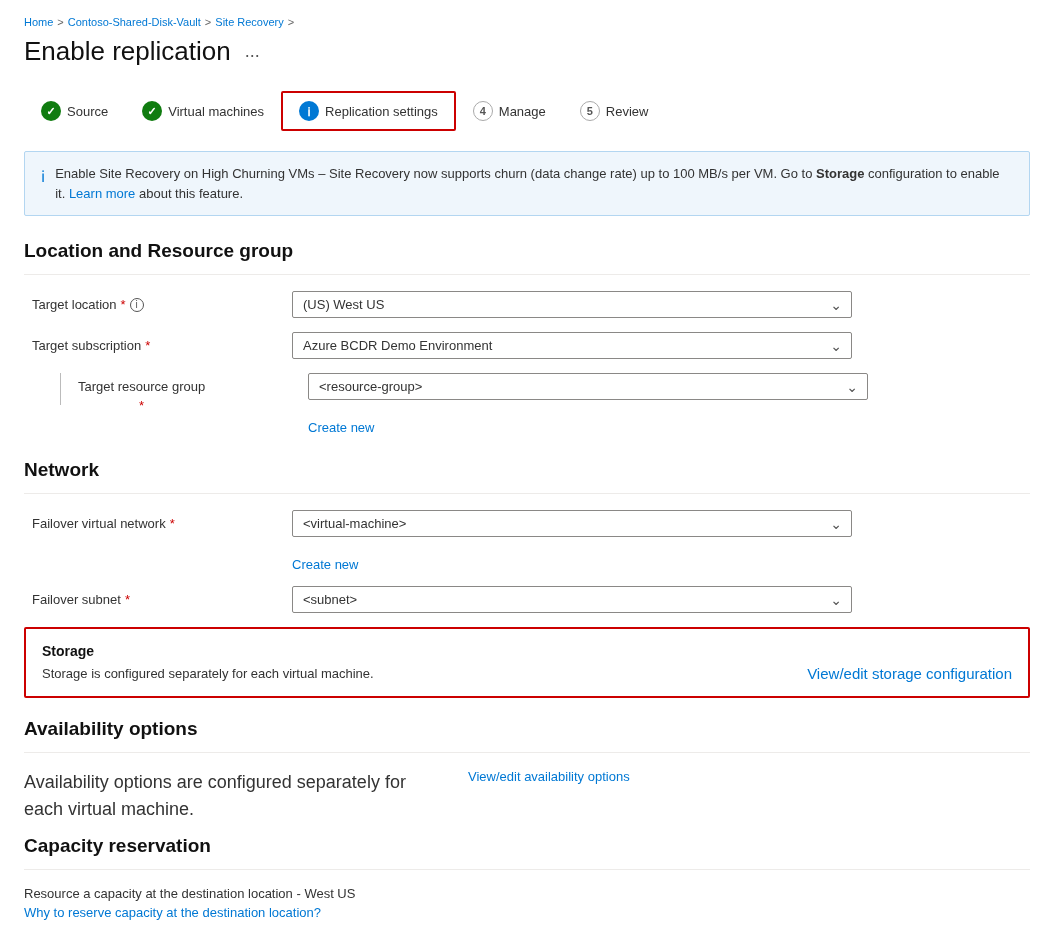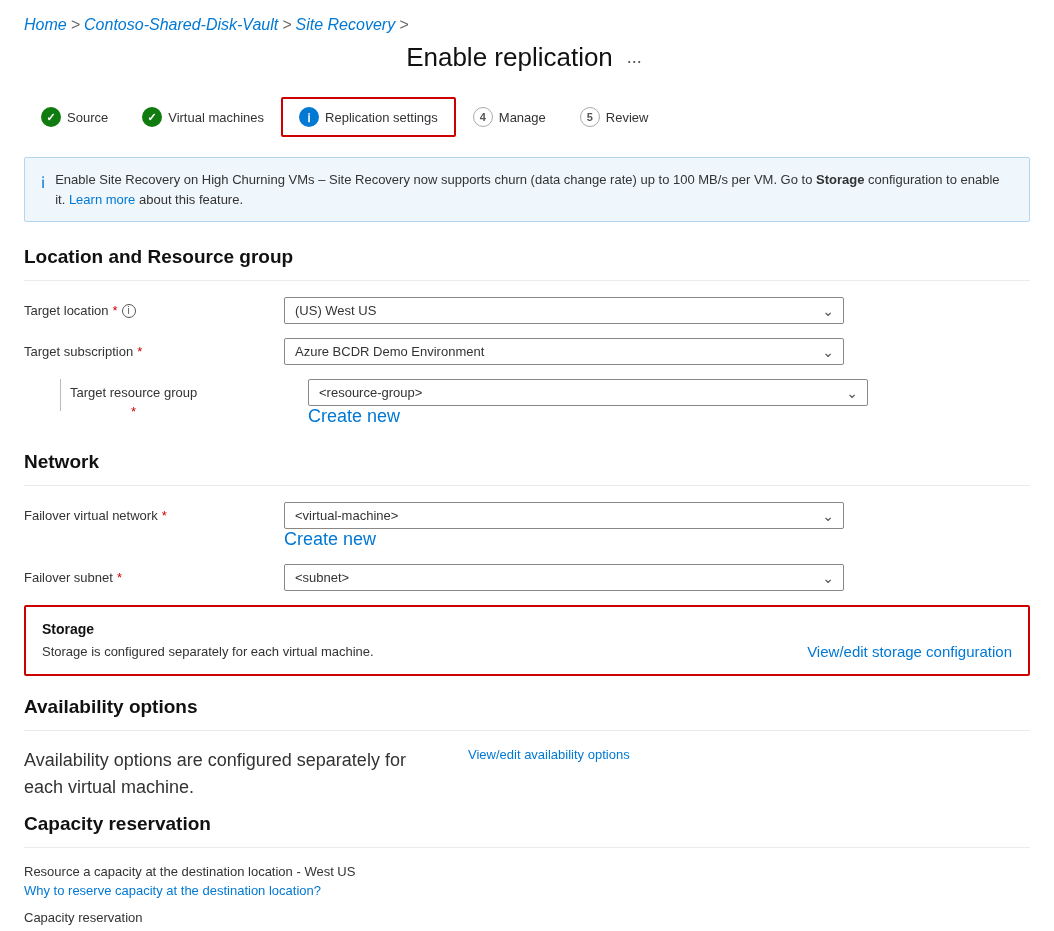--- a/index.html
+++ b/index.html
@@ -11,37 +11,35 @@
       padding: 0;
     }
     .page-container {
       max-width: 1054px;
       padding: 16px 24px;
     }
     .breadcrumb {
       display: flex;
       align-items: center;
       gap: 4px;
-      font-size: 16px;
+      font-size: 11px;
       color: #0078d4;
       margin-bottom: 8px;
-      font-style: italic;
     }
     .breadcrumb span { color: #666; }
     .breadcrumb a {
       color: #0078d4;
       text-decoration: none;
       cursor: pointer;
     }
     .page-header {
       display: flex;
       align-items: center;
       gap: 8px;
       margin-bottom: 24px;
-      justify-content: center;
     }
     .page-title {
       font-size: 26px;
       font-weight: 300;
       color: #111;
     }
     .ellipsis-btn {
       background: none;
       border: none;
       cursor: pointer;
@@ -140,20 +138,21 @@
     }
     .form-label {
       width: 260px;
       flex-shrink: 0;
       font-size: 13px;
       color: #333;
       padding-top: 6px;
       display: flex;
       align-items: center;
       gap: 4px;
+      margin-left: 8px;
     }
     .form-label .required {
       color: #c00;
     }
     .form-label .info-circle {
       width: 14px;
       height: 14px;
       border-radius: 50%;
       border: 1.5px solid #555;
       display: inline-flex;
@@ -188,23 +187,23 @@
       position: absolute;
       right: 10px;
       top: 50%;
       transform: translateY(-50%);
       pointer-events: none;
       font-size: 14px;
       color: #555;
     }
     .create-new-link {
       display: block;
-      margin-top: 0;
-      color: #0078d4;
-      font-size: 18px;
+      margin-top: 20px;
+      color: #0078d4;
+      font-size: 13px;
       cursor: pointer;
       text-decoration: none;
     }
     .indented-row {
       padding-left: 24px;
     }
     .indented-row .form-label {
       width: 236px;
       flex-direction: column;
     }

